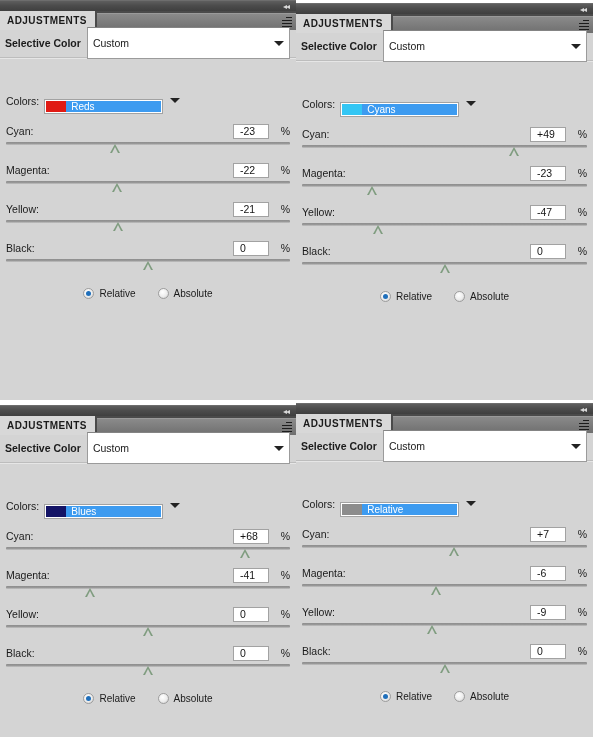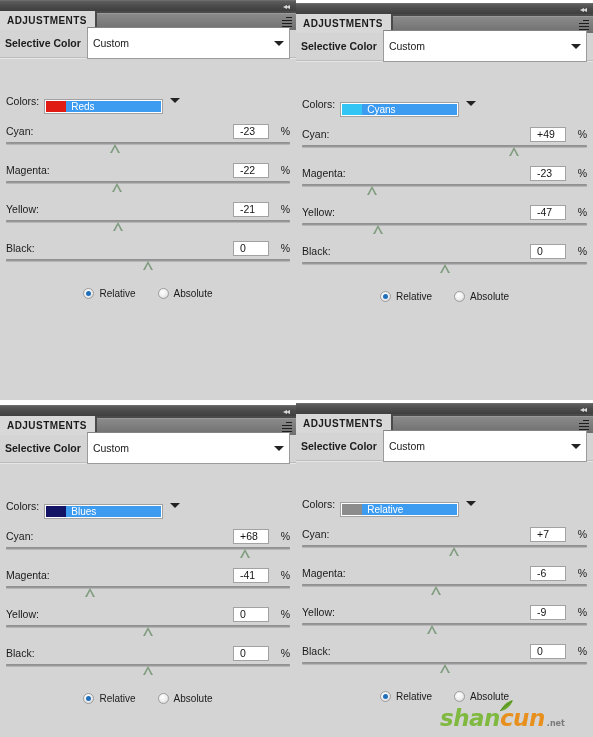--- a/index.html
+++ b/index.html
@@ -719,24 +719,14 @@
           <span class="radio-label">Relative</span>
         </span>
         <span class="radio-item">
           <span class="radio"></span>
           <span class="radio-label">Absolute</span>
         </span>
       </div>
     </div>
   </div>
 
-  <div class="watermark">
-    <svg class="wm-leaf" viewBox="0 0 16 12">
-      <path d="M2 11 C5 5, 10 1, 15 0 C13 6, 8 10, 3 11 Z" fill="#6aa82e"></path>
-      <path d="M2 11 C6 7, 10 4, 14 1" stroke="#4d7d1f" stroke-width="0.8" fill="none"></path>
-    </svg>
-    <span class="wm-text">
-      <span class="wm-a">shan</span><span class="wm-b">cun</span>
-    </span>
-    <span class="wm-net">.net</span>
-  </div>
 
 </div>
 
 </body></html>

